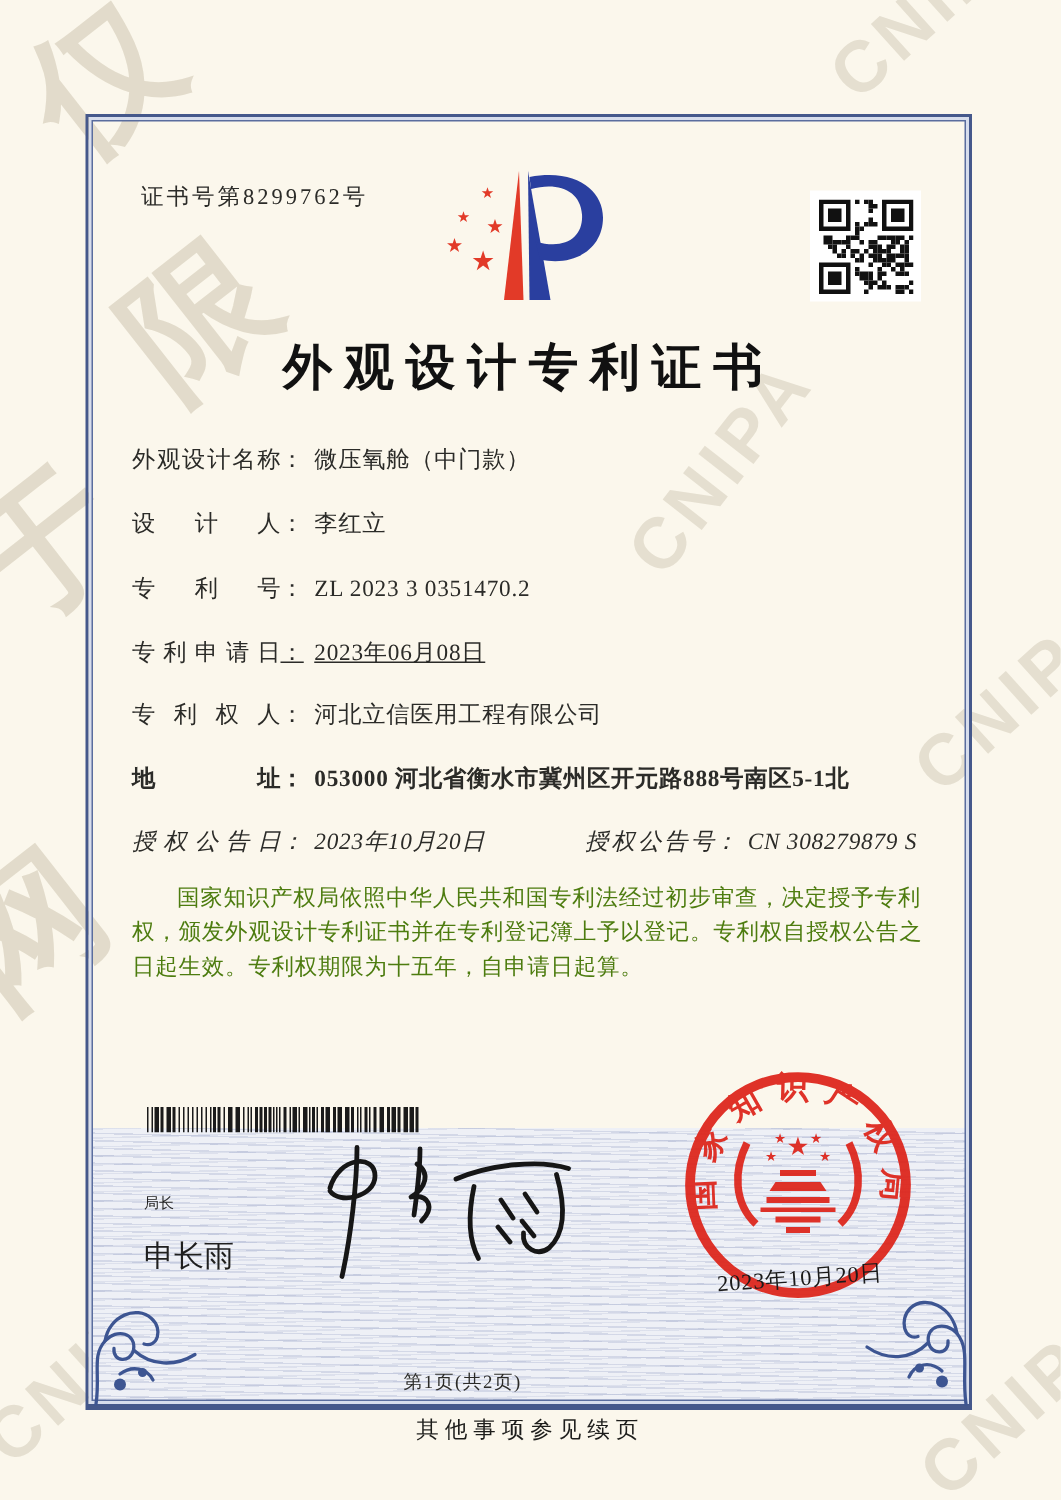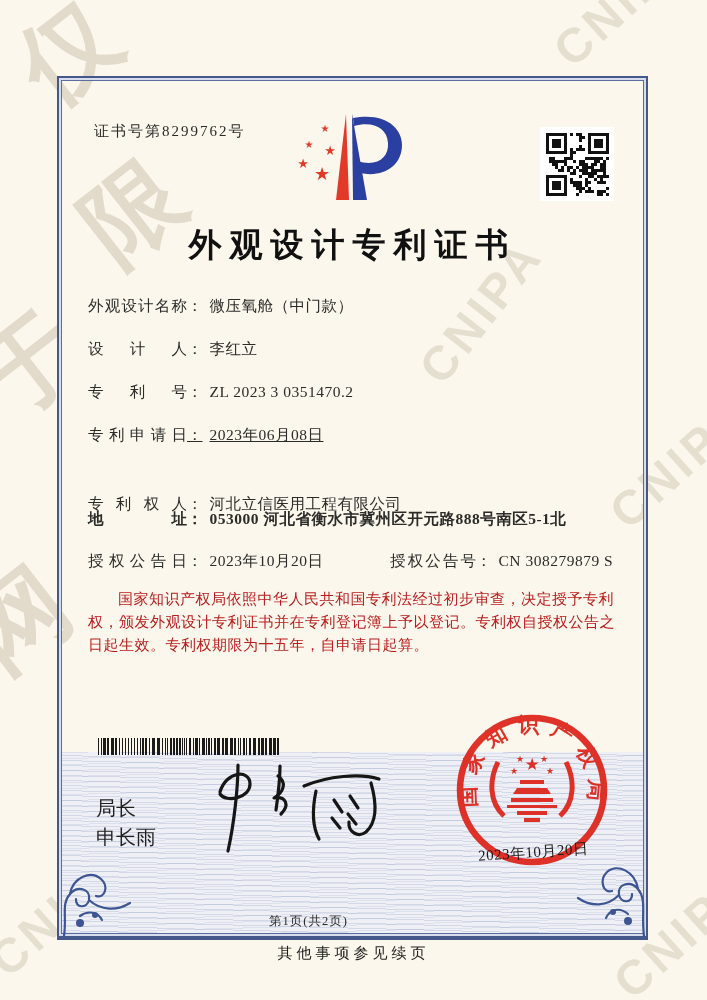--- a/index.html
+++ b/index.html
@@ -48,31 +48,31 @@
       display:flex;align-items:center;justify-content:center;}
   .title{position:absolute;left:57px;width:591px;top:207px;z-index:3;text-align:center;
          font-size:33px;font-weight:bold;letter-spacing:8px;color:#111;margin-top:16px;}
 
   .frow{position:absolute;left:88px;z-index:3;font-size:15.5px;white-space:nowrap;color:#2b2b28;}
   .flabel{display:inline-block;width:99px;text-align:justify;text-align-last:justify;vertical-align:bottom;}
   .flabel2{display:inline-block;width:86px;text-align:justify;text-align-last:justify;vertical-align:bottom;}
   .fcolon{margin-right:7px;}
   .fvalue{letter-spacing:0.5px;}
   .r0{top:296px;}.r1{top:339px;}.r2{top:382px;}.r3{top:425px;text-decoration:underline;}
-  .r4{top:466px;margin-top:28px;}.r5{top:509px;font-weight:bold;}.r6{top:551px;}
+  .r4{top:466px;}.r5{top:509px;font-weight:bold;}.r6{top:551px;font-style:italic;}
   .pair2{position:absolute;left:302px;top:0;}
   .r6 .pair2{left:302px;}
 
   .paras{position:absolute;left:88px;width:534px;top:588px;z-index:3;}
   .paras p{margin:0 0 9px 0;font-size:15px;line-height:23px;text-indent:2em;
-           color:#b91c1c;letter-spacing:0.5px;}
+           color:#4d7c0f;letter-spacing:0.5px;}
 
   .barcode{position:absolute;left:98px;top:738px;z-index:3;}
   .sig-title{position:absolute;left:96px;top:795px;z-index:3;
-             font-family:"Liberation Sans","DejaVu Sans",sans-serif;font-size:20px;color:#1f1f1f;}
+             font-family:"Liberation Sans","DejaVu Sans",sans-serif;font-size:10px;color:#1f1f1f;}
   .sig-name{position:absolute;left:96px;top:824px;z-index:3;
             font-family:"Liberation Sans","DejaVu Sans",sans-serif;font-size:20px;color:#1f1f1f;}
   .signature{position:absolute;left:192px;top:758px;z-index:3;}
 
   .seal{position:absolute;left:451px;top:710px;z-index:4;opacity:0.92;}
   .seal-date{position:absolute;left:478px;top:842px;width:140px;z-index:5;
              font-size:15px;color:#1a1a1a;transform:rotate(-4deg);letter-spacing:0.5px;}
 
   .page-num{position:absolute;left:57px;width:503px;top:913px;z-index:3;text-align:center;
             font-size:12.5px;color:#2b2b28;letter-spacing:1px;}

